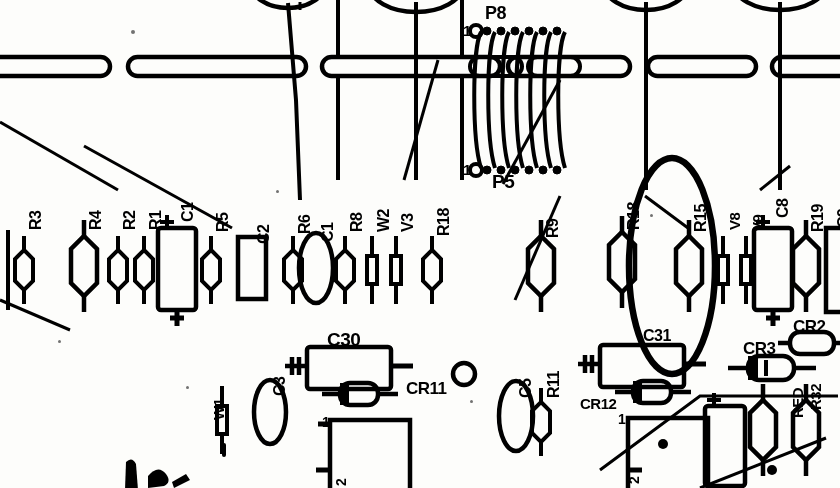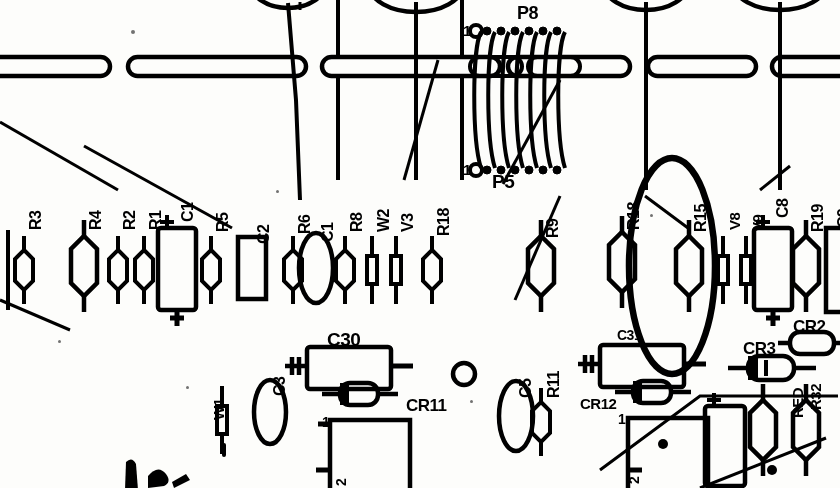--- a/index.html
+++ b/index.html
@@ -230,31 +230,31 @@
   <div class="lbl rot" style="left:693px;top:232px;font-size:16px;">R15</div>
   <div class="lbl rot" style="left:727px;top:230px;font-size:15px;">V8</div>
   <div class="lbl rot" style="left:750px;top:232px;font-size:15px;">V9</div>
   <div class="lbl rot" style="left:775px;top:218px;font-size:16px;">C8</div>
   <div class="lbl rot" style="left:810px;top:232px;font-size:16px;">R19</div>
   <div class="lbl rot" style="left:836px;top:228px;font-size:16px;">C9</div>
 
   <div class="lbl rot" style="left:211px;top:420px;font-size:15px;">W1</div>
   <div class="lbl rot" style="left:272px;top:396px;font-size:16px;">C3</div>
   <div class="lbl" style="left:327px;top:330px;font-size:19px;">C30</div>
-  <div class="lbl" style="left:406px;top:397px;font-size:17px;">CR11</div>
+  <div class="lbl" style="left:406px;top:380px;font-size:17px;">CR11</div>
   <div class="lbl rot" style="left:518px;top:398px;font-size:16px;">C5</div>
   <div class="lbl rot" style="left:546px;top:398px;font-size:16px;">R11</div>
-  <div class="lbl" style="left:617px;top:328px;font-size:14px;">C31</div>
+  <div class="lbl" style="left:643px;top:328px;font-size:16px;">C31</div>
   <div class="lbl" style="left:580px;top:396px;font-size:15px;">CR12</div>
   <div class="lbl" style="left:743px;top:340px;font-size:17px;">CR3</div>
   <div class="lbl" style="left:793px;top:318px;font-size:17px;text-align:center;">CR2</div>
   <div class="lbl rot" style="left:790px;top:418px;font-size:15px;">RED</div>
   <div class="lbl rot" style="left:808px;top:410px;font-size:15px;">R32</div>
 
-  <div class="lbl" style="left:485px;top:4px;font-size:18px;margin-left:32px;">P8</div>
+  <div class="lbl" style="left:485px;top:4px;font-size:18px;">P8</div>
   <div class="lbl" style="left:463px;top:23px;font-size:15px;">1</div>
   <div class="lbl" style="left:492px;top:172px;font-size:19px;">P5</div>
   <div class="lbl" style="left:463px;top:162px;font-size:15px;">1</div>
 
   <div class="lbl" style="left:322px;top:415px;font-size:14px;">1</div>
   <div class="lbl" style="left:618px;top:412px;font-size:14px;">1</div>
   <div class="lbl rot" style="left:334px;top:486px;font-size:14px;">2</div>
   <div class="lbl rot" style="left:627px;top:484px;font-size:14px;">2</div>
 
   <div class="noise" style="left:58px;top:340px;width:3px;height:3px;"></div>

